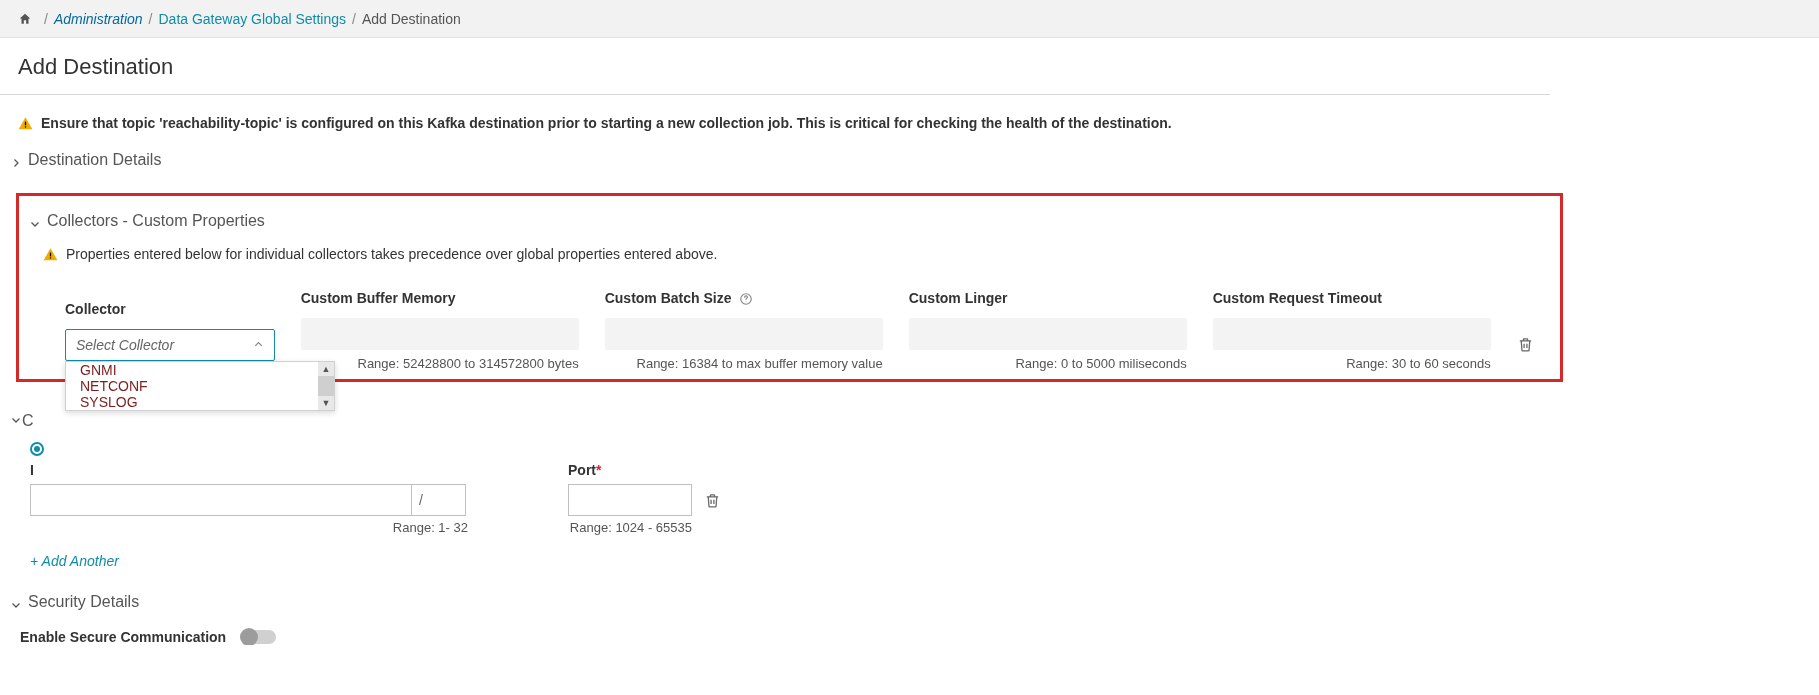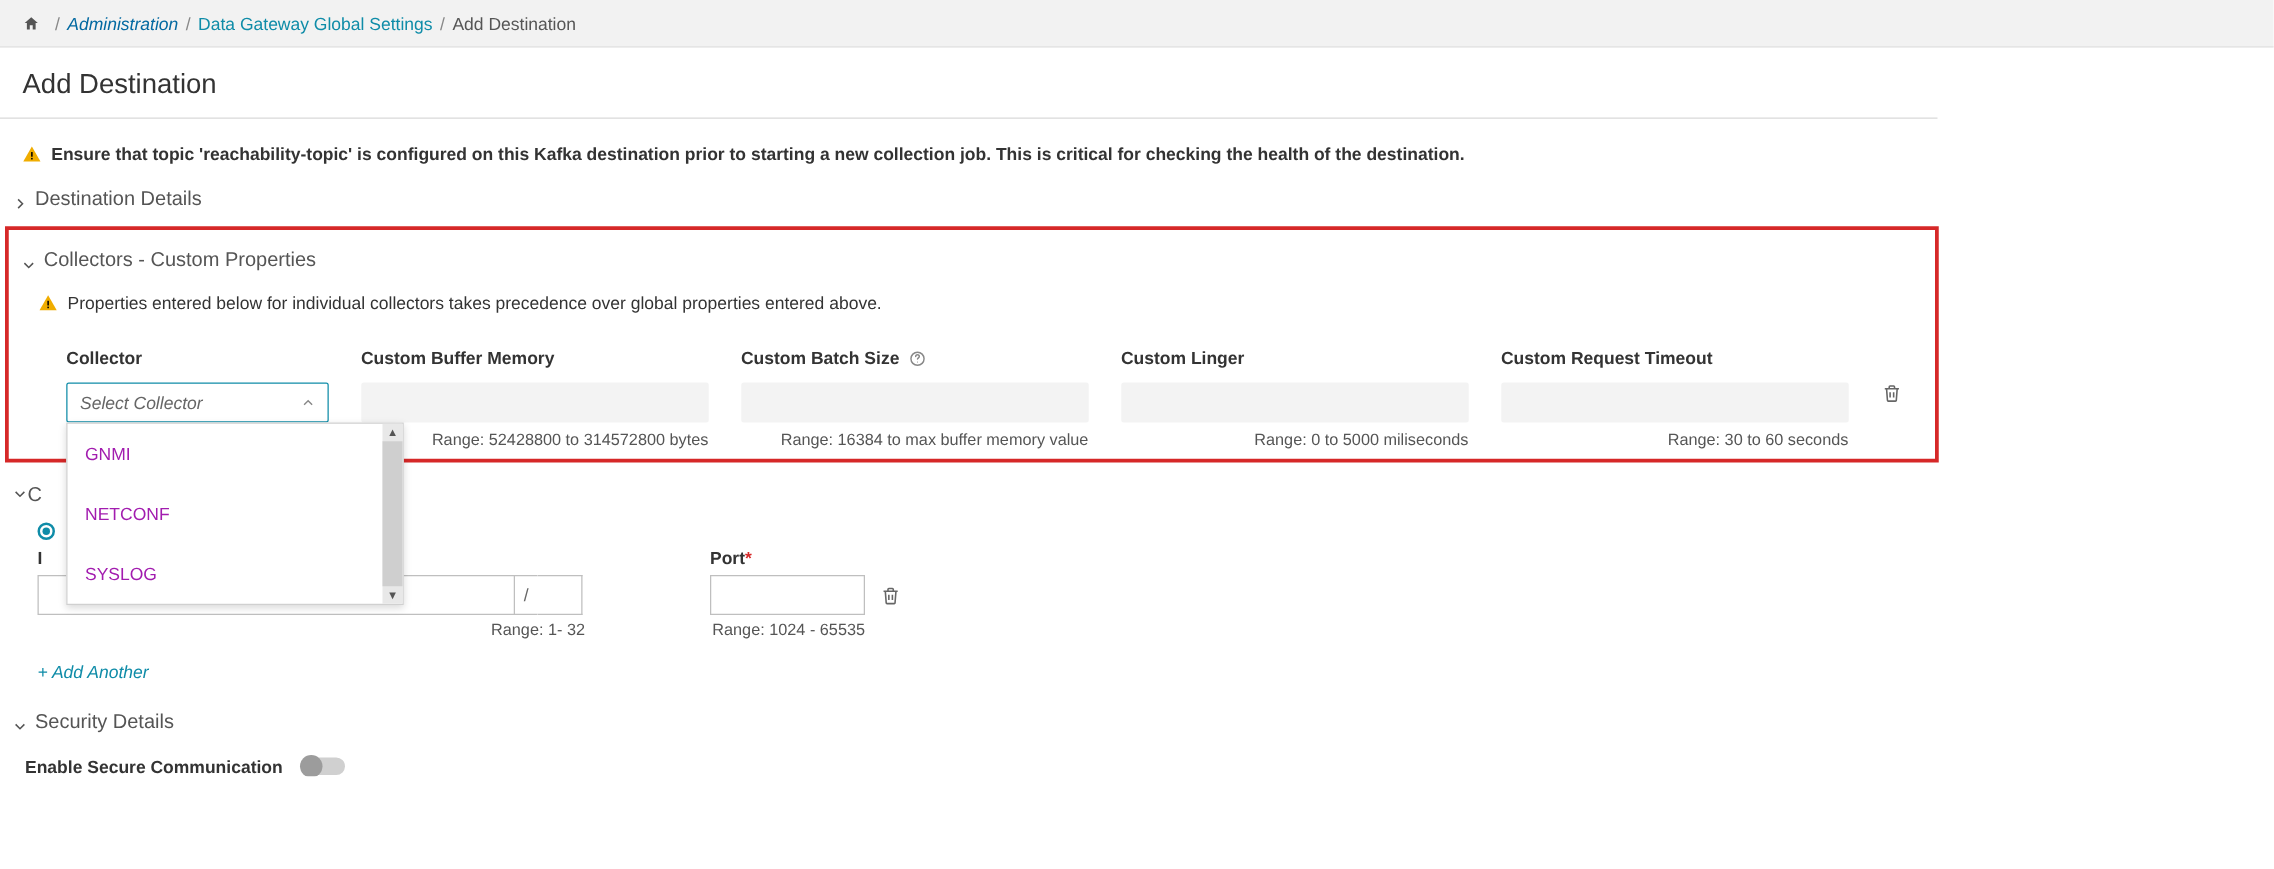--- a/index.html
+++ b/index.html
@@ -67,29 +67,29 @@
     padding: 10px 10px 8px;
     color: #555;
     font-size: 16px;
     cursor: pointer;
   }
   .section-header .chev { margin-right: 6px; display: inline-flex; color: #555; }
 
   
   .highlight-box {
     border: 3px solid #d62828;
-    margin: 4px;
+    margin: 16px;
     padding: 6px 0 8px;
     width: 1547px;
   }
 
   
   .collectors-grid {
     display: flex;
-    align-items: flex-start;
+    align-items: center;
     padding: 22px 20px 0 46px;
     gap: 26px;
   }
   .col-block { display: flex; flex-direction: column; }
   .col-label { font-size: 14px; font-weight: 700; color: #333; margin-bottom: 12px; }
   .col-help { display:inline-flex; margin-left:4px; vertical-align: middle; }
   .range-hint { font-size: 13px; color: #555; margin-top: 6px; text-align: right; }
 
   .field {
     height: 32px;
@@ -134,23 +134,23 @@
     left: 0;
     width: 270px;
     background: #fff;
     border: 1px solid #d0d0d0;
     box-shadow: 0 2px 6px rgba(0,0,0,0.15);
     z-index: 50;
     display: flex;
   }
   .dropdown-items { flex: 1; }
   .dropdown-item {
-    padding: 16px 14px;
-    font-size: 14px;
-    color: #a21caf;
+    padding: 0 14px;
+    font-size: 14px;
+    color: #7f1d1d;
     cursor: pointer;
   }
   .dd-scroll {
     width: 16px;
     background: #e8e8e8;
     display: flex;
     flex-direction: column;
     justify-content: space-between;
     align-items: center;
     padding: 2px 0;

